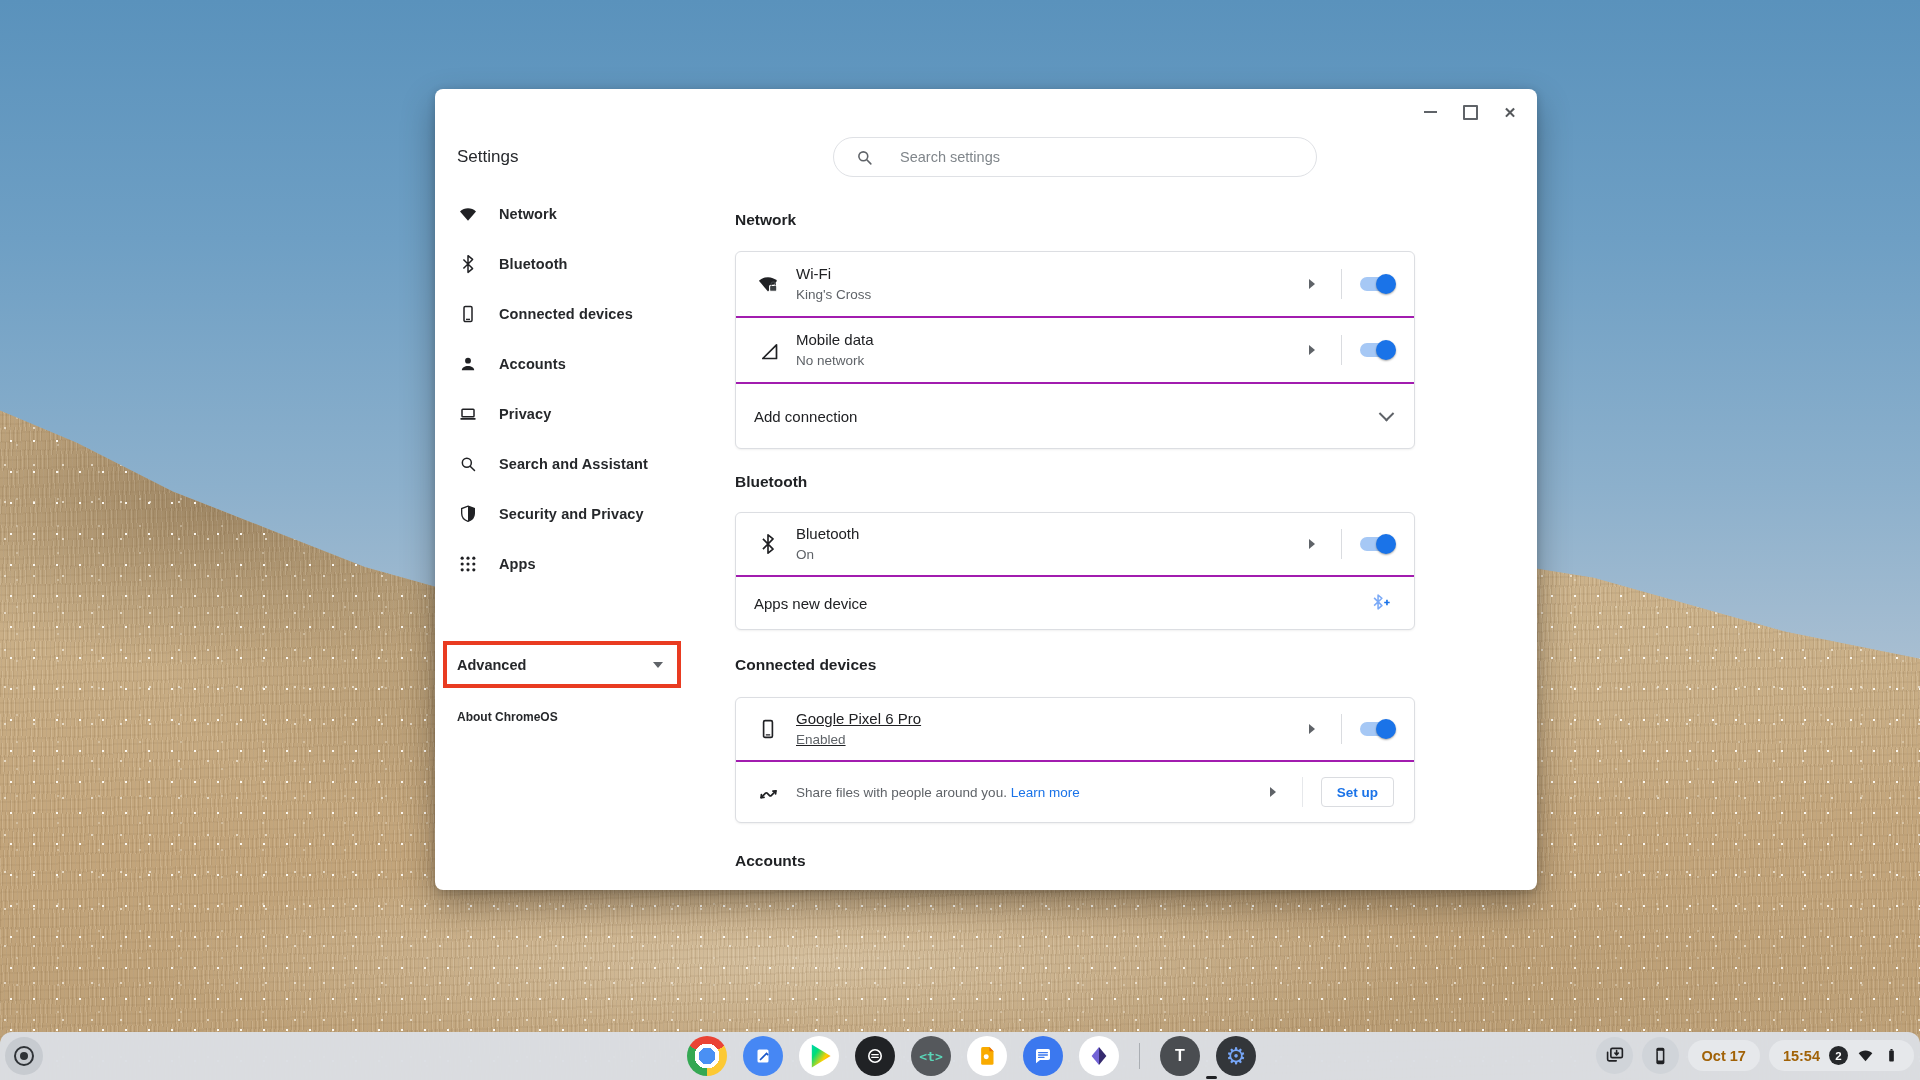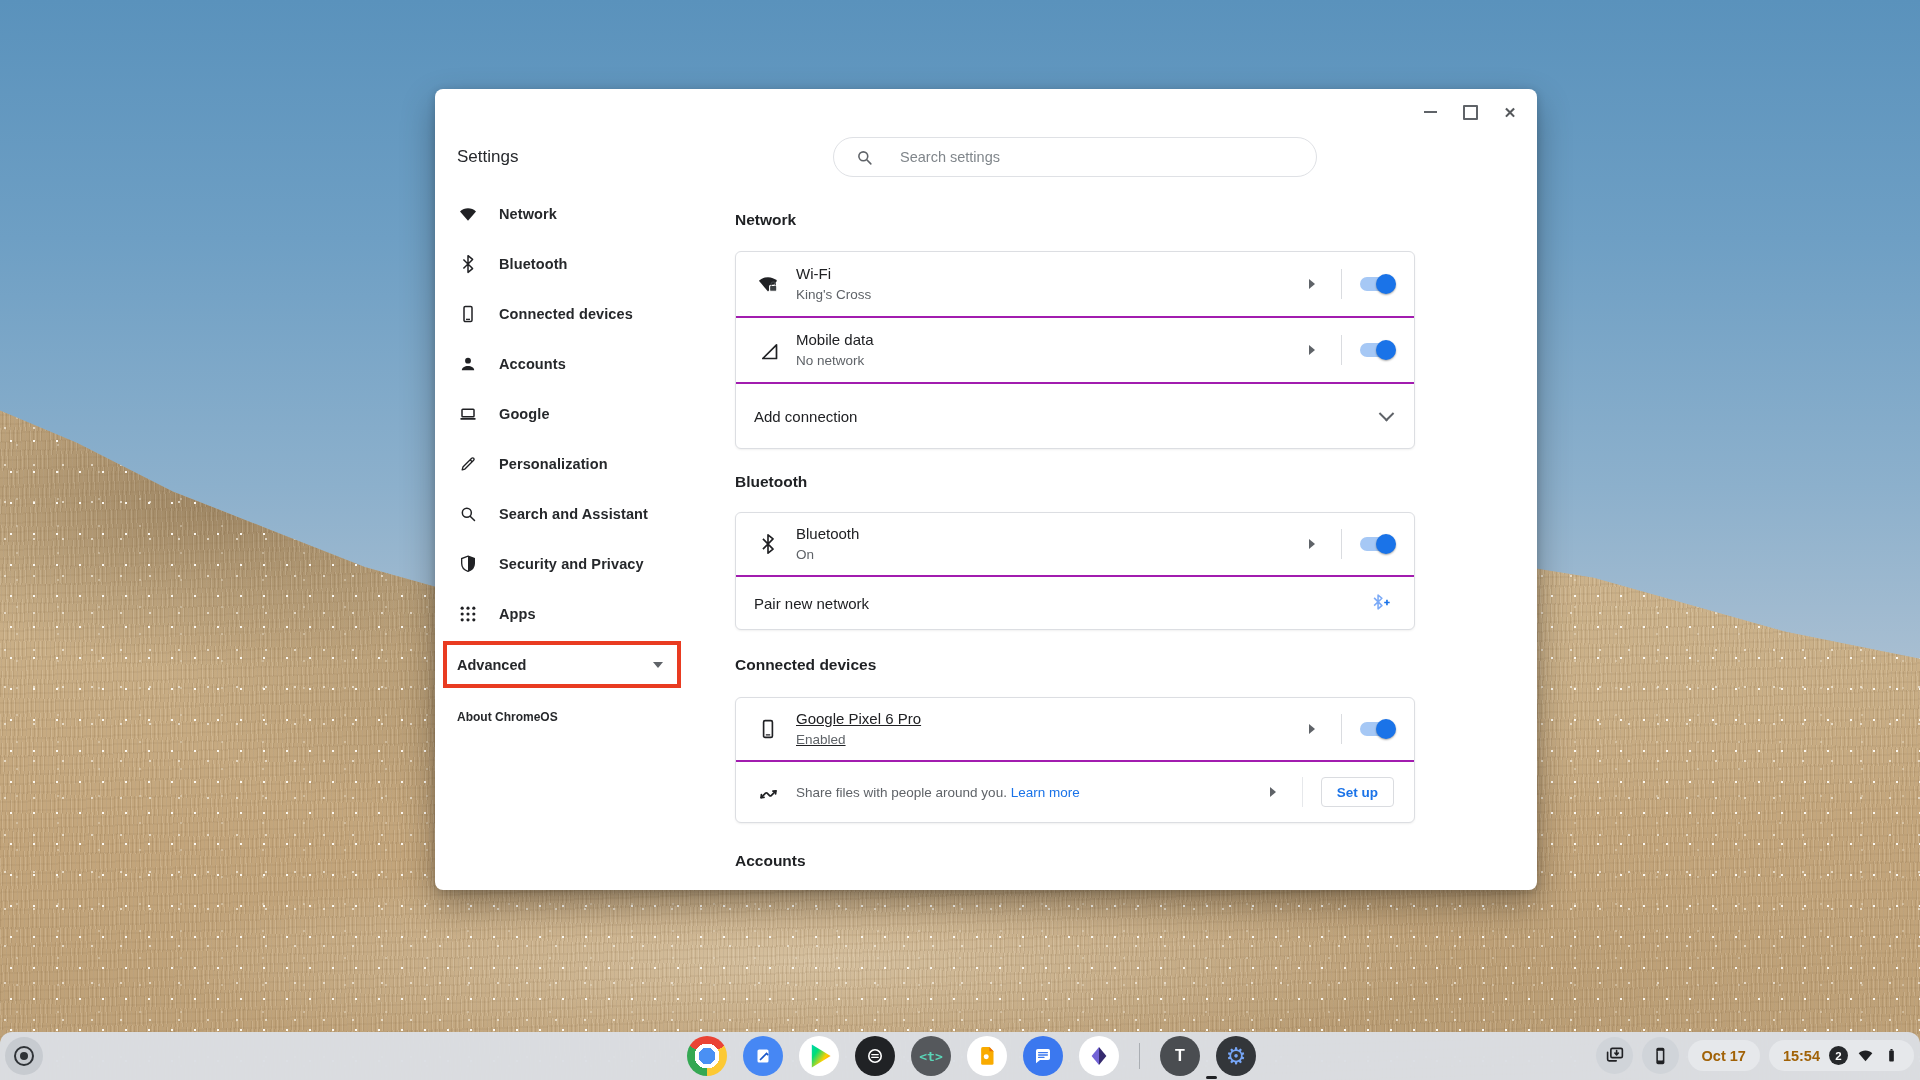--- a/index.html
+++ b/index.html
@@ -191,30 +191,21 @@
       </span>
       <span class="slabel">Accounts</span>
     </div>
     <div class="side-item">
       <span class="sicon">
         <svg width="20" height="20" viewBox="0 0 24 24">
             <rect x="4.8" y="6.2" width="14.4" height="9.2" rx="1" fill="none" stroke="#202124" stroke-width="1.8"></rect>
             <rect x="2.8" y="16.9" width="18.4" height="1.9" rx=".9" fill="#202124"></rect>
           </svg>
       </span>
-      <span class="slabel">Google</span>
-    </div>
-    <div class="side-item">
-      <span class="sicon">
-        <svg width="20" height="20" viewBox="0 0 24 24" fill="none" stroke="#202124" stroke-width="1.6" stroke-linejoin="round">
-            <path d="M5 19l.9-3.3L16.4 5.2a1.7 1.7 0 0 1 2.4 0 1.7 1.7 0 0 1 0 2.4L8.3 18.1 5 19z"></path>
-            <line x1="14.6" y1="7" x2="17" y2="9.4"></line>
-          </svg>
-      </span>
-      <span class="slabel">Personalization</span>
+      <span class="slabel">Privacy</span>
     </div>
     <div class="side-item">
       <span class="sicon">
         <svg width="20" height="20" viewBox="0 0 24 24" fill="none" stroke="#202124" stroke-width="1.8" stroke-linecap="round">
             <circle cx="10.6" cy="10.6" r="5.4"></circle>
             <line x1="14.9" y1="14.9" x2="19.8" y2="19.8"></line>
           </svg>
       </span>
       <span class="slabel">Search and Assistant</span>
     </div>
@@ -311,21 +302,21 @@
           <div class="rtitle">Bluetooth</div>
           <div class="rsub">On</div>
         </div>
         <span class="chev"></span>
         <span class="vsep"></span>
         <span class="toggle">
             <span class="knob"></span>
           </span>
       </div>
       <div class="row action-row" style="height:52px;">
-        <span>Pair new network</span>
+        <span>Apps new device</span>
         <span>
           <svg width="22" height="22" viewBox="0 0 24 24" fill="none" stroke-linejoin="round">
               <path d="M4.5 7.5l8.5 8.5L8.8 19.5V4.5L13 7.9 4.5 16" stroke="#7baaf7" stroke-width="1.7"></path>
               <path d="M18.5 9.5v6M15.5 12.5h6" stroke="#1a73e8" stroke-width="1.8"></path>
             </svg>
         </span>
       </div>
     </div>
 
     <div class="sec-h" style="top:567px;">Connected devices</div>

